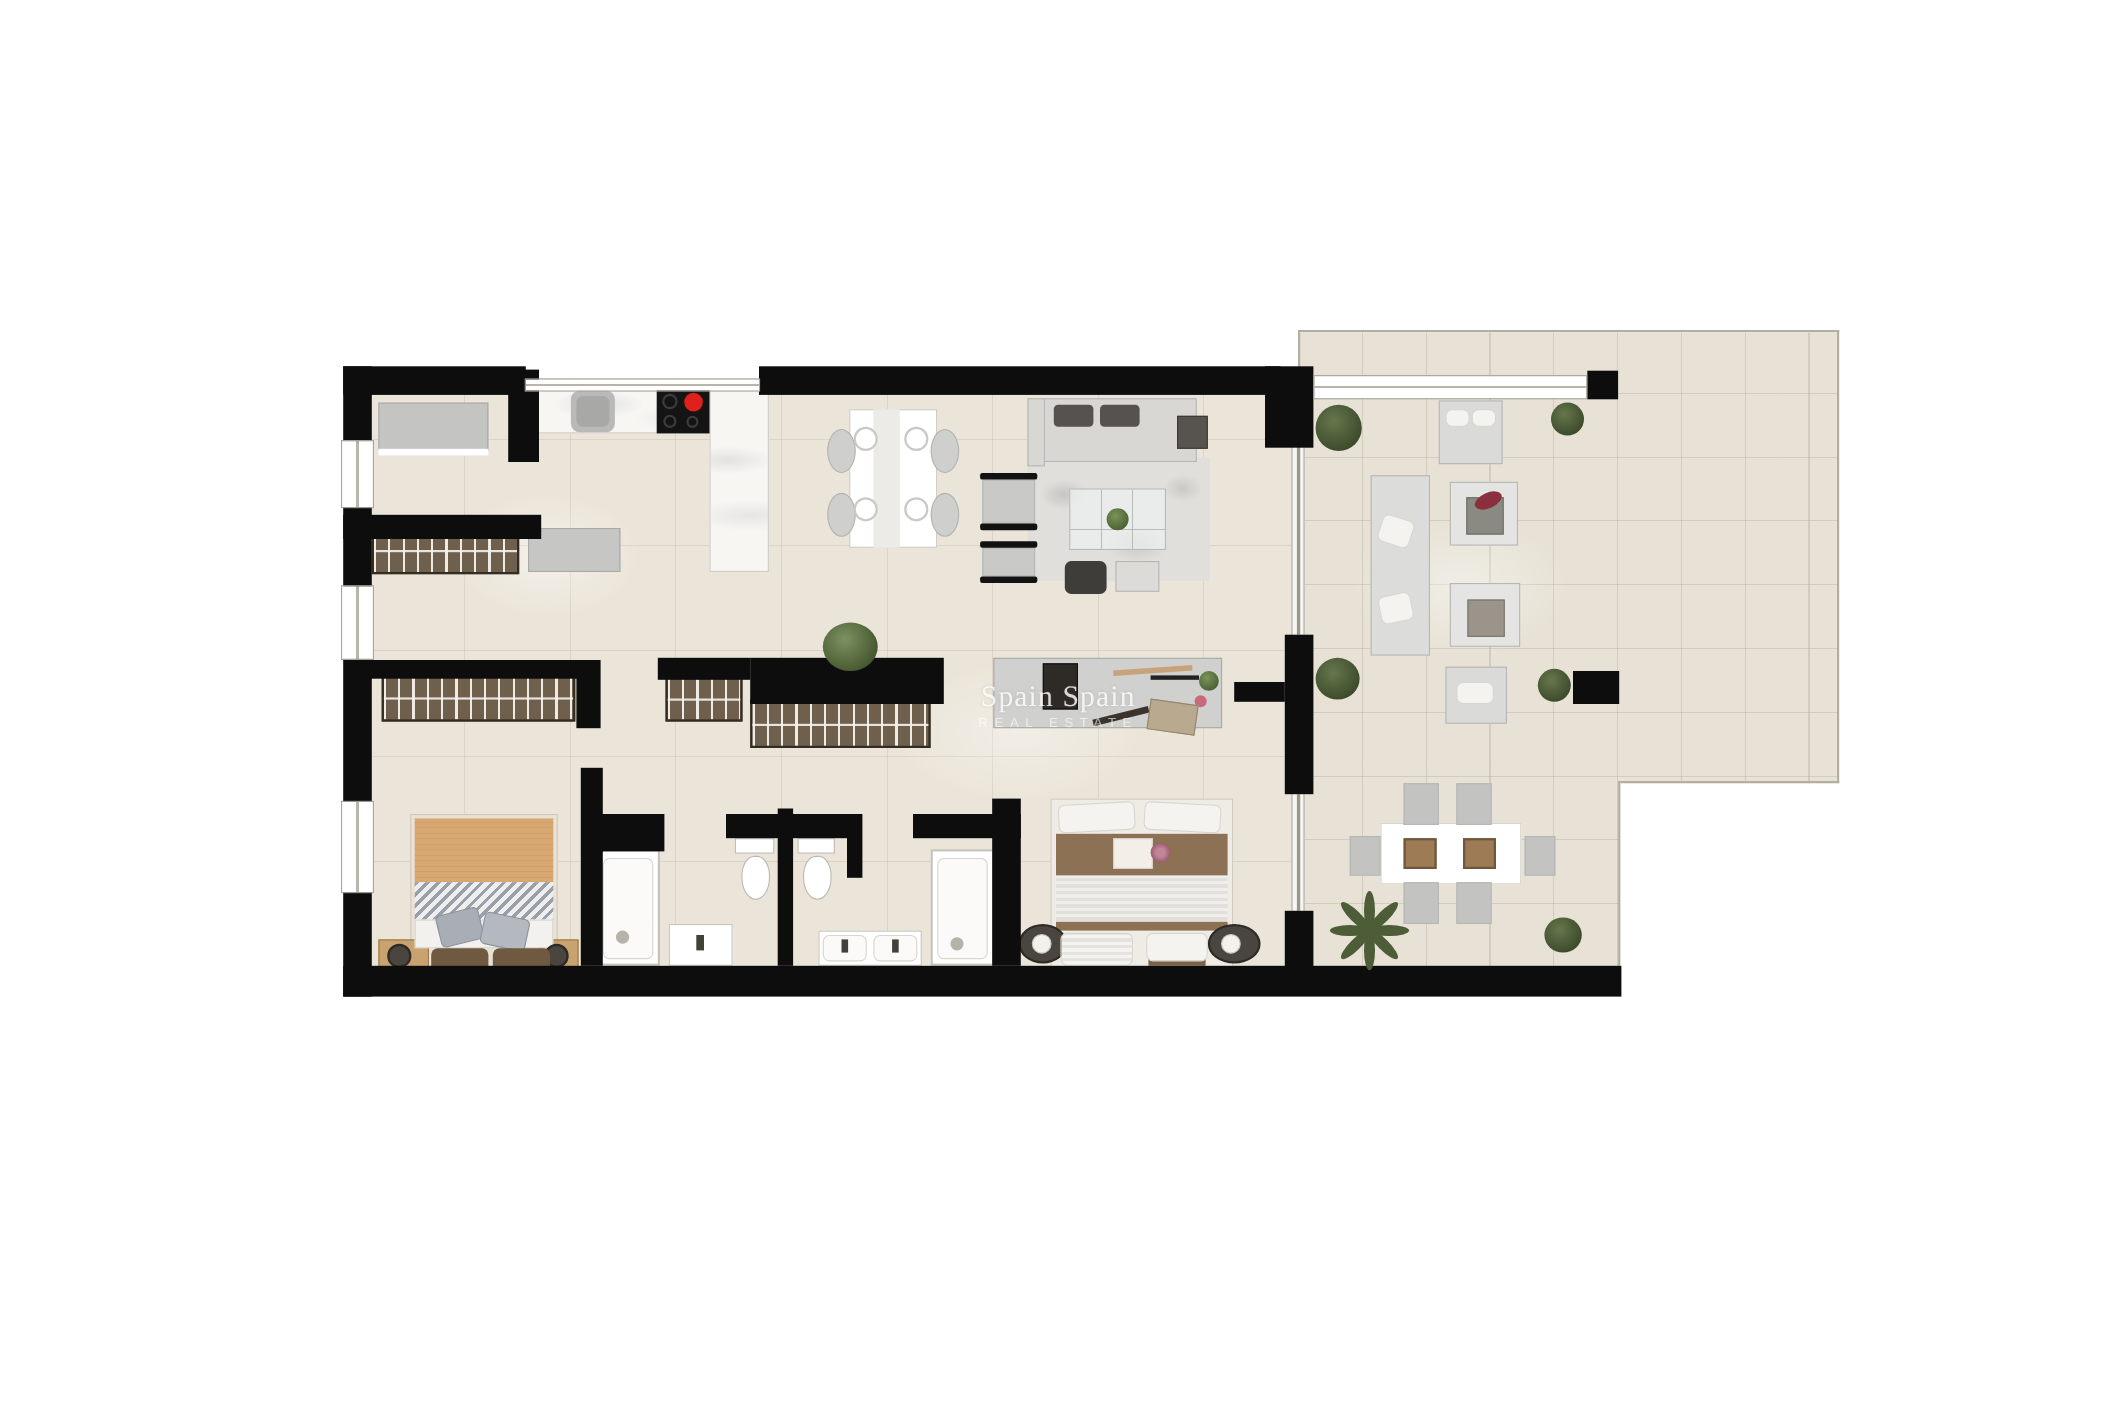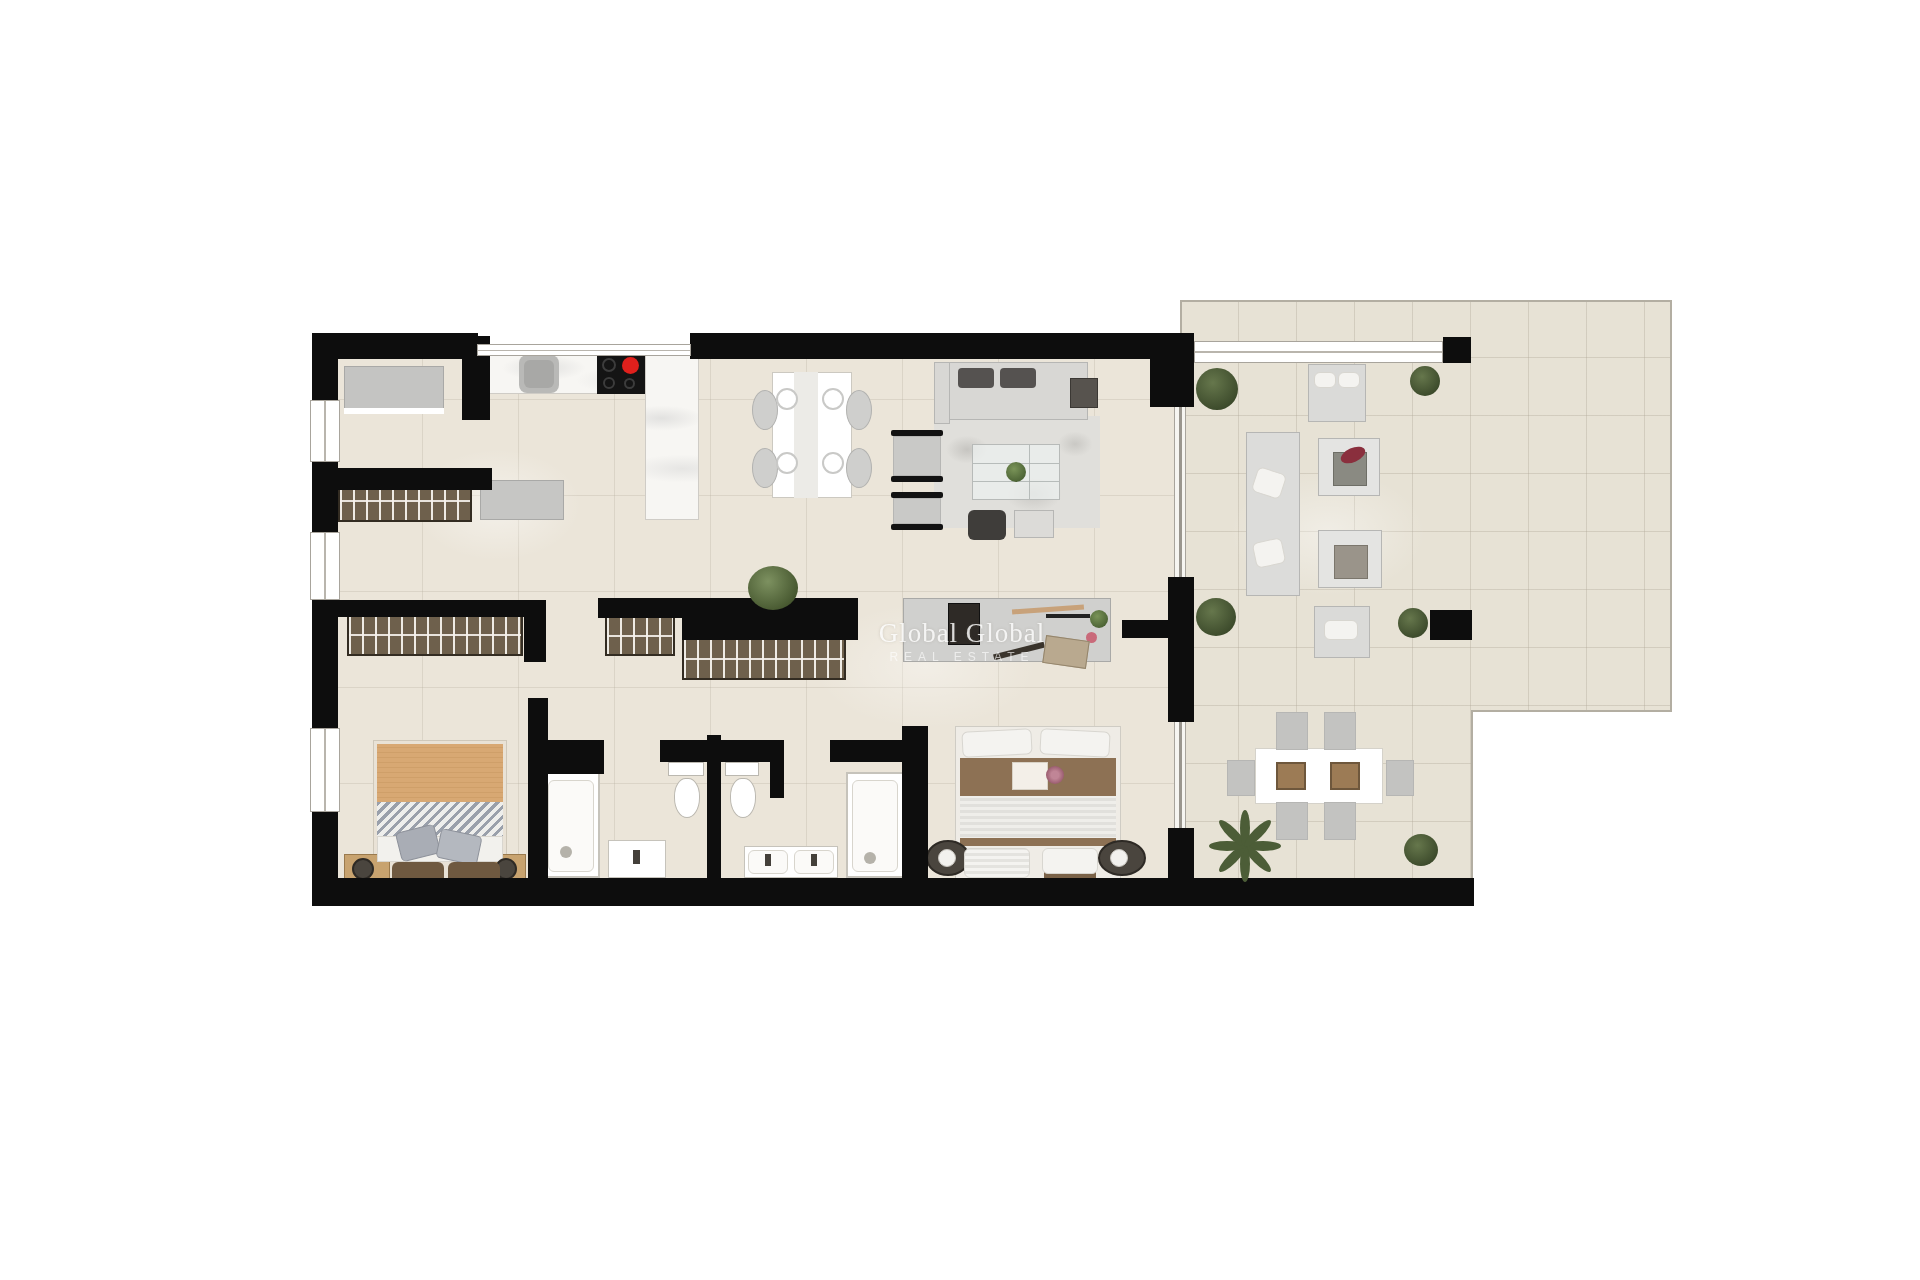--- a/index.html
+++ b/index.html
@@ -266,17 +266,17 @@
     <div class="leaf" style="transform:rotate(90deg);"></div>
     <div class="leaf" style="transform:rotate(135deg);"></div>
     <div class="leaf" style="transform:rotate(180deg);"></div>
     <div class="leaf" style="transform:rotate(225deg);"></div>
     <div class="leaf" style="transform:rotate(270deg);"></div>
     <div class="leaf" style="transform:rotate(315deg);"></div>
     <div class="a" style="left:30px;top:28px;width:14px;height:14px;background:#6b7b4a;border-radius:50%;"></div>
   </div>
 
   <div class="a wm" style="left:812px;top:618px;width:300px;">
-    <div class="t1">Global Global</div>
+    <div class="t1">Spain Spain</div>
     <div class="t2">REAL ESTATE</div>
   </div>
 
 </div>
 
 </body></html>

